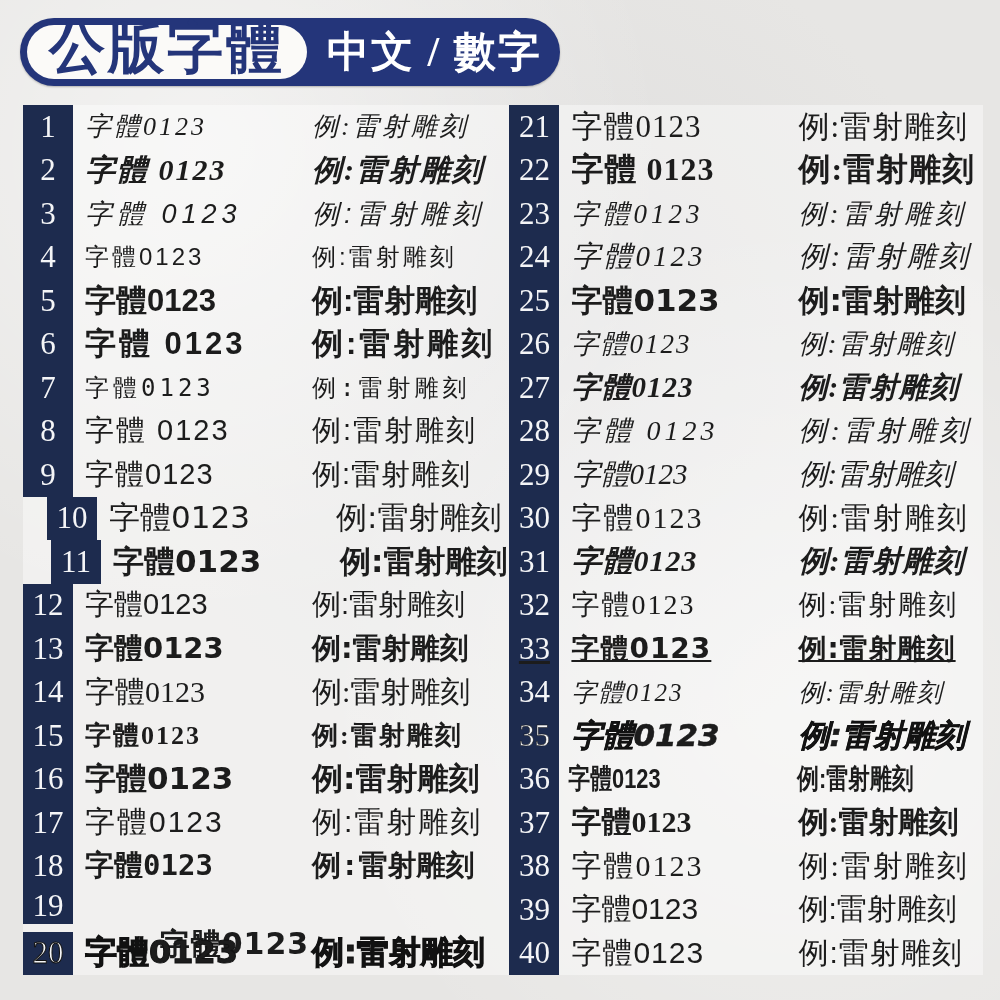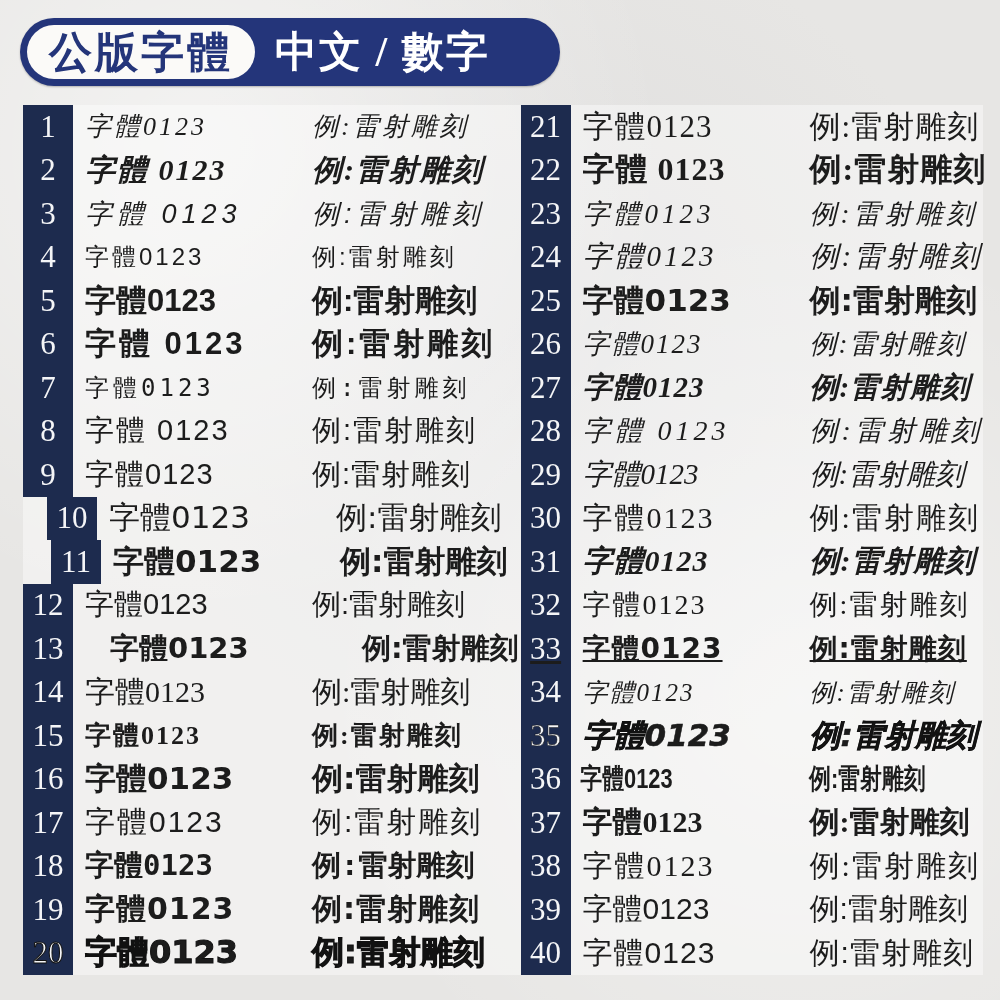--- a/index.html
+++ b/index.html
@@ -33,22 +33,22 @@
     box-shadow:0 1px 2px rgba(0,0,0,.25);
   }
   .badge{
     margin-left:7px;
     background:var(--badge-bg);
     color:var(--header-blue);
     border-radius:28px;
     height:54px;
     padding:0 22px;
     display:flex; align-items:center;
-    font-family:Liberation Serif, serif;
-    font-size:43px; font-weight:bold; letter-spacing:3px;
+    font-family:Liberation Mono, monospace;
+    font-size:56px; font-weight:bold; letter-spacing:3px;
     line-height:1;
   }
   .header-title{
     color:#fff;
     font-family:"Liberation Serif","DejaVu Serif",serif;
     font-size:42px; font-weight:bold; letter-spacing:2px;
     margin-left:20px; line-height:1;
   }
   
   .columns{
@@ -87,27 +87,27 @@
   .s3 {font-family:"Liberation Sans",sans-serif; font-weight:300; font-style:italic; font-size:27px; letter-spacing:5px;}
   .s4 {font-family:"Liberation Sans",sans-serif; font-weight:300; font-size:24px; letter-spacing:3px;}
   .s5 {font-family:"Liberation Sans",sans-serif; font-weight:700; font-size:31px;}
   .s6 {font-family:"Liberation Sans",sans-serif; font-weight:700; font-size:31px; letter-spacing:3px;}
   .s7 {font-family:"DejaVu Sans Mono",monospace; font-weight:300; font-size:24px; letter-spacing:4px;}
   .s8 {font-family:"Liberation Sans",sans-serif; font-weight:300; font-size:29px; letter-spacing:2px;}
   .s9 {font-family:"Liberation Sans",sans-serif; font-weight:400; font-size:29px; letter-spacing:1px;}
   .s10{font-family:"DejaVu Sans",sans-serif; font-weight:500; font-size:31px;padding-left:24px;}
   .s11{font-family:"DejaVu Sans",sans-serif; font-weight:700; font-size:31px;margin-left:28px;}
   .s12{font-family:"Liberation Sans",sans-serif; font-weight:300; font-size:29px;}
-  .s13{font-family:"DejaVu Sans",sans-serif; font-weight:800; font-size:29px;gap:25px;}
+  .s13{font-family:"DejaVu Sans",sans-serif; font-weight:800; font-size:29px;}
   .s14{font-family:"Liberation Serif",serif; font-weight:400; font-size:30px;}
   .s15{font-family:"Liberation Serif",serif; font-weight:700; font-size:26px; letter-spacing:2px;}
   .s16{font-family:"DejaVu Sans",sans-serif; font-weight:900; font-size:31px;}
   .s17{font-family:"Liberation Sans",sans-serif; font-weight:300; font-size:30px; letter-spacing:2px;}
   .s18{font-family:"DejaVu Sans Mono",monospace; font-weight:700; font-size:29px;}
-  .s19{font-family:"DejaVu Sans",sans-serif; font-weight:900; font-size:30px; letter-spacing:1px;}
+  .s19{font-family:"DejaVu Sans",sans-serif; font-weight:900; font-size:30px; letter-spacing:1px;flex-direction:column;}
   .s20{font-family:"DejaVu Sans",sans-serif; font-weight:900; font-size:32px; -webkit-text-stroke:1px #111;}
   .s21{font-family:"Liberation Serif",serif; font-weight:400; font-size:31px; letter-spacing:1px;}
   .s22{font-family:"Liberation Serif",serif; font-weight:700; font-size:32px; letter-spacing:1px;}
   .s23{font-family:"Liberation Serif",serif; font-weight:300; font-style:italic; font-size:27px; letter-spacing:4px;}
   .s24{font-family:"Liberation Serif",serif; font-weight:400; font-style:italic; font-size:29px; letter-spacing:3px;}
   .s25{font-family:"DejaVu Sans",sans-serif; font-weight:800; font-size:31px;}
   .s26{font-family:"Liberation Serif",serif; font-weight:300; font-style:italic; font-size:27px; letter-spacing:2px;}
   .s27{font-family:"Liberation Serif",serif; font-weight:600; font-style:italic; font-size:29px; letter-spacing:1px;}
   .s28{font-family:"Liberation Serif",serif; font-weight:300; font-style:italic; font-size:28px; letter-spacing:4px;}
   .s29{font-family:"Liberation Serif",serif; font-weight:500; font-style:italic; font-size:29px;}

